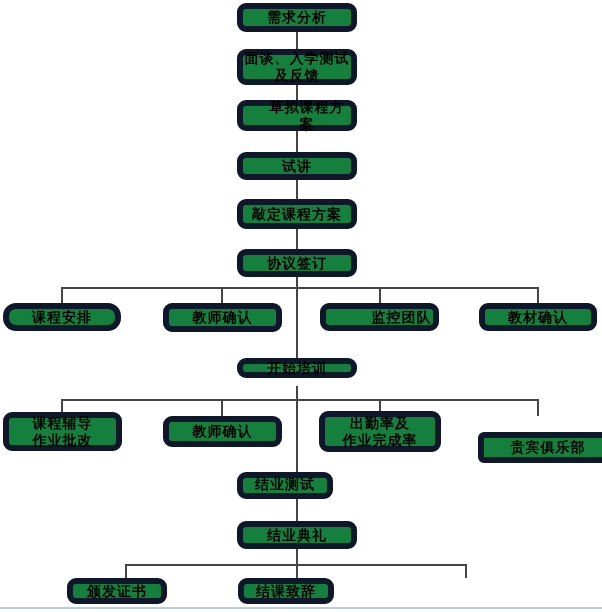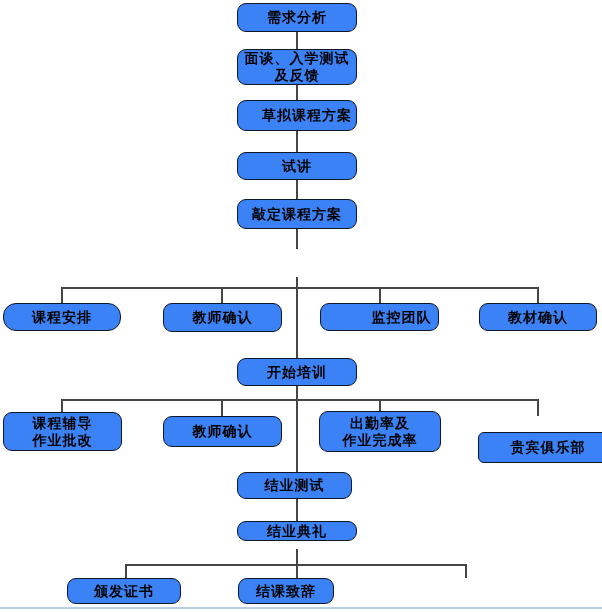--- a/index.html
+++ b/index.html
@@ -6,22 +6,22 @@
   #canvas{
     position:relative;
     width:602px;height:612px;
     background:#ffffff;
     overflow:hidden;
     font-family:"DejaVu Sans","Liberation Sans",sans-serif;
   }
   .node{
     position:absolute;
     box-sizing:border-box;
-    background:#3b82f6;
-    border:1px solid #0f172a;
+    background:#15803d;
+    border:6px solid #0f172a;
     border-radius:9px;
     display:flex;
     align-items:center;
     justify-content:center;
     text-align:center;
     font-weight:bold;
     font-size:14px;
     line-height:1.2;
     letter-spacing:1px;
     color:#000000;
@@ -35,39 +35,40 @@
 <body>
 
 <div id="canvas">
 
   <div class="node" style="left:237px;top:3px;width:120px;height:29px;">需求分析</div>
   <div class="node" style="left:237px;top:49px;width:120px;height:36px;">面谈、入学测试
 及反馈</div>
   <div class="node" style="left:237px;top:100px;width:120px;height:31px;padding-left:20px;">草拟课程方案</div>
   <div class="node" style="left:237px;top:152px;width:120px;height:28px;">试讲</div>
   <div class="node" style="left:237px;top:199px;width:120px;height:30px;">敲定课程方案</div>
+  <div class="node" style="left:237px;top:249px;width:120px;height:28px;">协议签订</div>
 
   <div class="node" style="left:3px;top:303px;width:118px;height:28px;border-radius:13px;">课程安排</div>
   <div class="node" style="left:163px;top:303px;width:119px;height:29px;">教师确认</div>
   <div class="node" style="left:320px;top:303px;width:119px;height:28px;padding-left:44px;">监控团队</div>
   <div class="node" style="left:479px;top:303px;width:118px;height:28px;">教材确认</div>
 
-  <div class="node" style="left:237px;top:358px;width:120px;height:28px;">开始培训</div>
+  <div class="node" style="left:237px;top:358px;width:120px;height:20px;">开始培训</div>
 
   <div class="node" style="left:3px;top:412px;width:119px;height:39px;">课程辅导
 作业批改</div>
   <div class="node" style="left:163px;top:416px;width:119px;height:31px;">教师确认</div>
   <div class="node" style="left:319px;top:411px;width:122px;height:41px;">出勤率及
 作业完成率</div>
   <div class="node" style="left:478px;top:432px;width:140px;height:31px;border-radius:6px;">贵宾俱乐部</div>
 
-  <div class="node" style="left:237px;top:472px;width:115px;height:27px;">结业测试</div>
-  <div class="node" style="left:237px;top:521px;width:120px;height:20px;">结业典礼</div>
+  <div class="node" style="left:237px;top:472px;width:96px;height:27px;font-family:Liberation Mono, monospace;">结业测试</div>
+  <div class="node" style="left:237px;top:521px;width:120px;height:28px;">结业典礼</div>
 
-  <div class="node" style="left:67px;top:578px;width:114px;height:26px;">颁发证书</div>
+  <div class="node" style="left:67px;top:578px;width:100px;height:26px;">颁发证书</div>
   <div class="node" style="left:238px;top:578px;width:96px;height:26px;">结课致辞</div>
 
   <div class="vline" style="left:296px;top:32px;height:17px;"></div>
   <div class="vline" style="left:296px;top:85px;height:15px;"></div>
   <div class="vline" style="left:296px;top:131px;height:21px;"></div>
   <div class="vline" style="left:296px;top:180px;height:19px;"></div>
   <div class="vline" style="left:296px;top:229px;height:20px;"></div>
   <div class="vline" style="left:296px;top:277px;height:81px;"></div>
   <div class="vline" style="left:296px;top:386px;height:86px;"></div>
   <div class="vline" style="left:296px;top:499px;height:22px;"></div>

